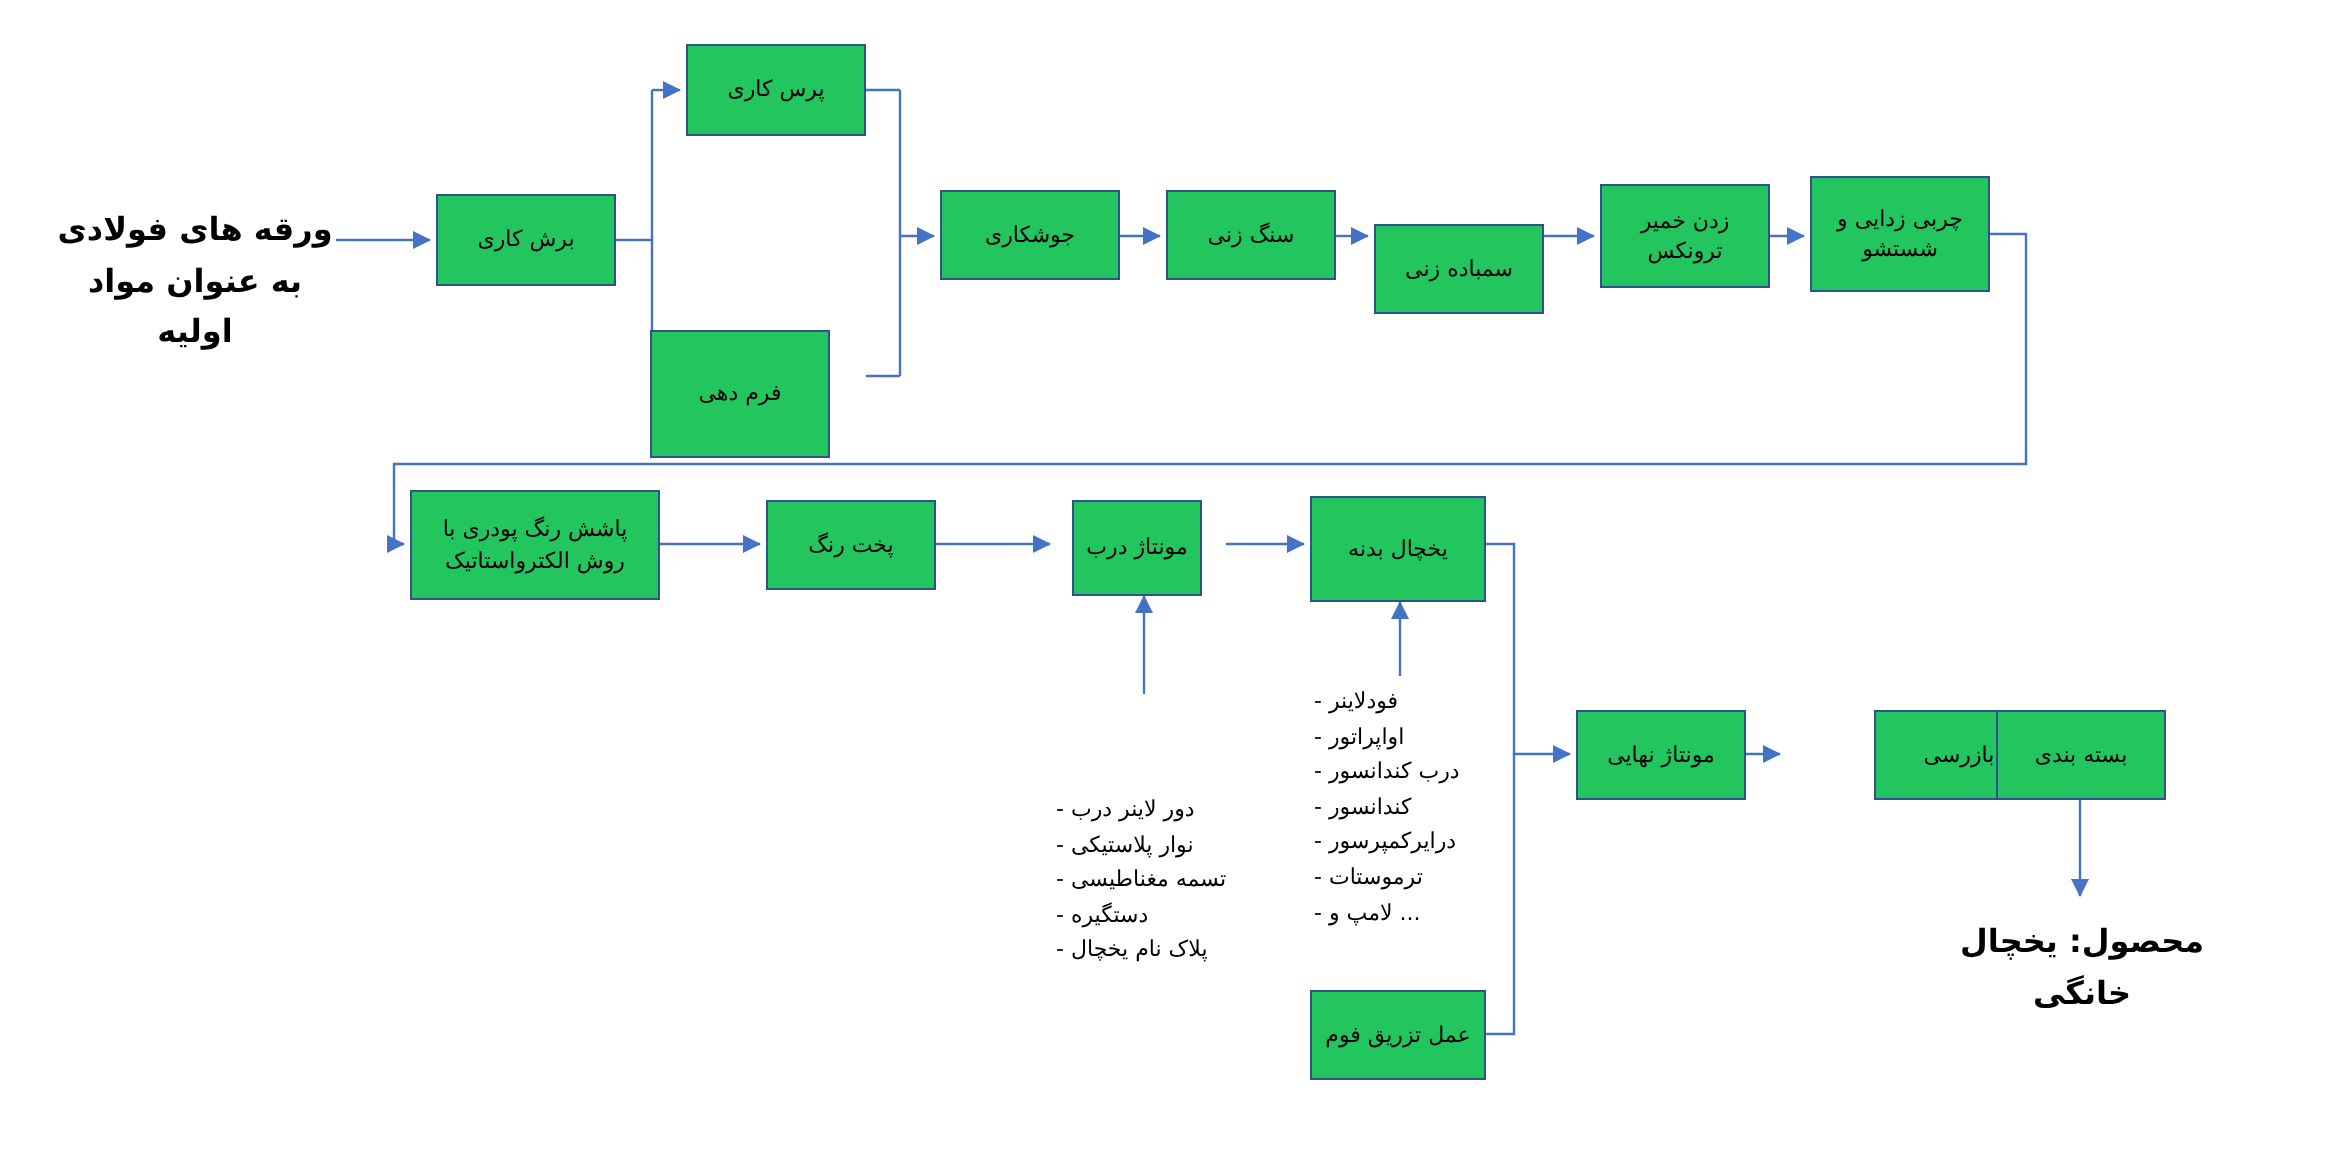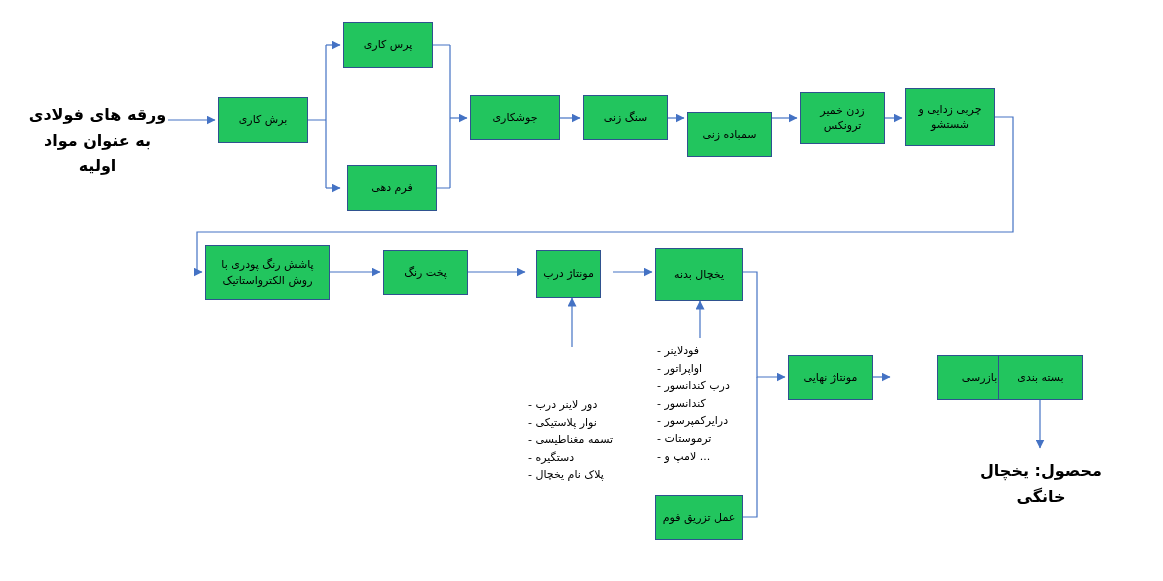--- a/index.html
+++ b/index.html
@@ -81,21 +81,21 @@
     <path class="conn arrow" d="M978 377 H995"></path>
     <path class="conn arrow" d="M1040 400 V448"></path>
   </svg>
 
   <div class="free-text" style="left:25px; top:102px; width:145px;">ورقه های فولادی به عنوان مواد اولیه</div>
 
   <div class="box" style="left:218px; top:97px; width:90px; height:46px;">برش کاری</div>
 
   <div class="box" style="left:343px; top:22px; width:90px; height:46px;">پرس کاری</div>
 
-  <div class="box" style="left:347px; top:165px; width:90px; height:46px;">فرم دهی</div>
+  <div class="box" style="left:325px; top:165px; width:90px; height:64px;">فرم دهی</div>
 
   <div class="box" style="left:470px; top:95px; width:90px; height:45px;">جوشکاری</div>
 
   <div class="box" style="left:583px; top:95px; width:85px; height:45px;">سنگ زنی</div>
 
   <div class="box" style="left:687px; top:95px; width:85px; height:45px;margin-top:17px;">سمباده زنی</div>
 
   <div class="box" style="left:800px; top:92px; width:85px; height:52px;">زدن خمیر ترونکس</div>
 
   <div class="box" style="left:905px; top:88px; width:90px; height:58px;">چربی زدایی و شستشو</div>

